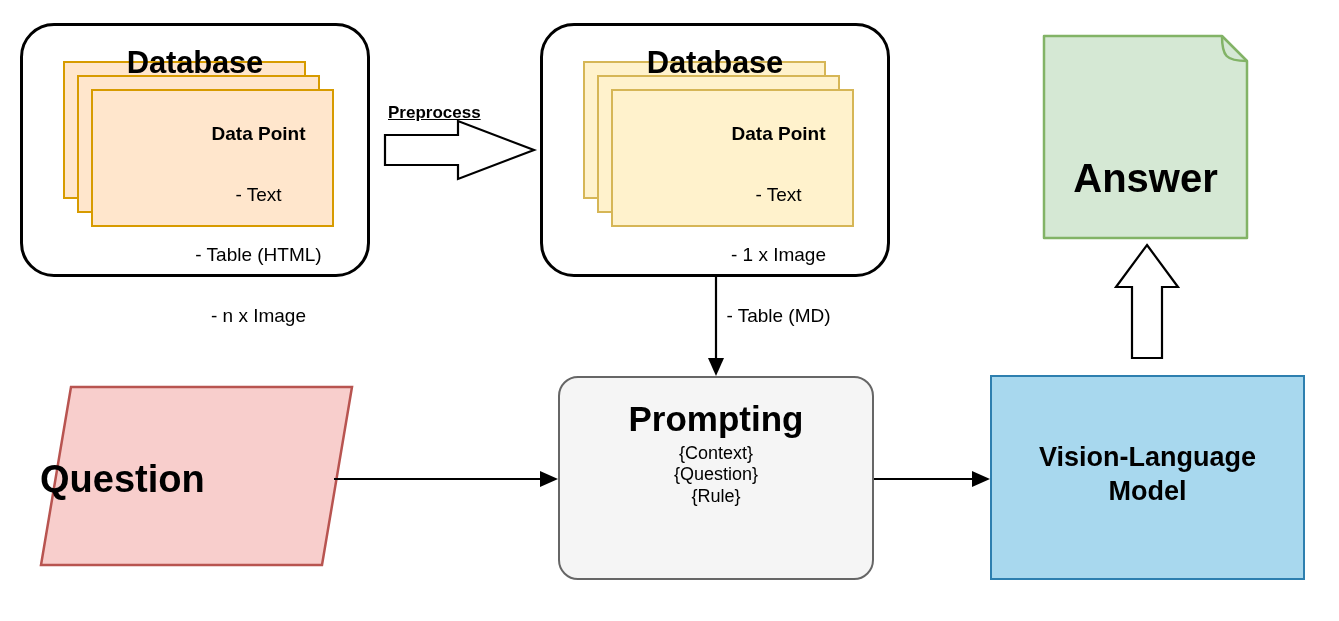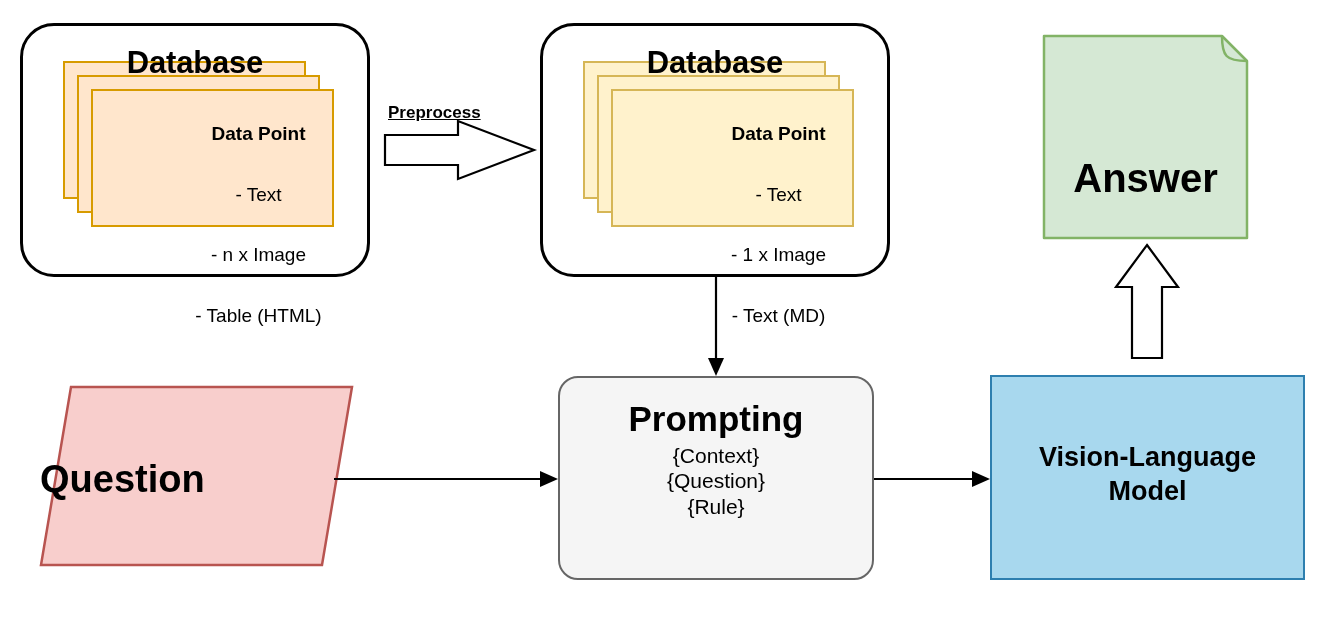--- a/index.html
+++ b/index.html
@@ -108,21 +108,21 @@
   }
   .prompting-inner .p-title {
     display: block;
     font-size: 35px;
     font-weight: bold;
     line-height: 1.1;
     margin-bottom: 4px;
   }
   .prompting-inner .p-line {
     display: block;
-    font-size: 21px;
+    font-size: 18px;
     font-weight: normal;
     line-height: 1.22;
   }
 
   
   .vlm-box {
     background: #a8d8ee;
     border: 2px solid #2d7faf;
   }
   .vlm-text {
@@ -165,41 +165,41 @@
     <div class="card card-orange" style="left:43px; top:38px; width:243px; height:138px;"></div>
     <div class="card card-orange" style="left:57px; top:52px; width:243px; height:138px;"></div>
     <div class="card card-orange" style="left:71px; top:66px; width:243px; height:138px;"></div>
   </div>
 
   <div class="db-title" style="left:20px; top:45px; width:350px;">Database</div>
 
   <div class="card-body" style="left:91px; top:122px; width:243px;">
     <span class="dp-title">Data Point</span>
     <span class="dp-line">- Text</span>
+    <span class="dp-line">- Table (HTML)</span>
     <span class="dp-line">- n x Image</span>
-    <span class="dp-line">- Table (HTML)</span>
   </div>
 
   <div class="preprocess-label" style="left:388px; top:103px;text-decoration:underline;">Preprocess</div>
 
   <div class="node db-container" style="left:540px; top:23px; width:350px; height:254px;"></div>
 
   <div class="node" style="left:540px; top:23px; width:350px; height:254px;">
     <div class="card card-yellow" style="left:43px; top:38px; width:243px; height:138px;"></div>
     <div class="card card-yellow" style="left:57px; top:52px; width:243px; height:138px;"></div>
     <div class="card card-yellow" style="left:71px; top:66px; width:243px; height:138px;"></div>
   </div>
 
   <div class="db-title" style="left:540px; top:45px; width:350px;">Database</div>
 
   <div class="card-body" style="left:611px; top:122px; width:243px;">
     <span class="dp-title">Data Point</span>
     <span class="dp-line">- Text</span>
     <span class="dp-line">- 1 x Image</span>
-    <span class="dp-line">- Text (MD)</span>
+    <span class="dp-line">- Table (MD)</span>
   </div>
 
   <div class="answer-text" style="left:1044px; top:112px; width:203px;">Answer</div>
 
   <div class="node prompting-box" style="left:558px; top:376px; width:316px; height:204px;"></div>
   <div class="prompting-inner" style="left:558px; top:400px; width:316px;">
     <span class="p-title">Prompting</span>
     <span class="p-line">{Context}</span>
     <span class="p-line">{Question}</span>
     <span class="p-line">{Rule}</span>

